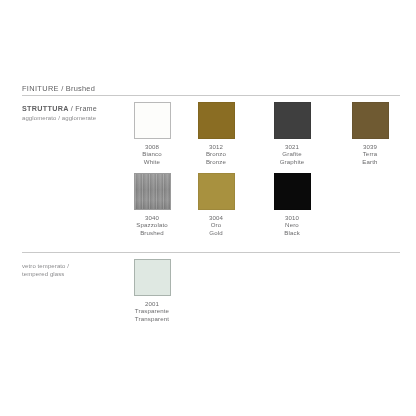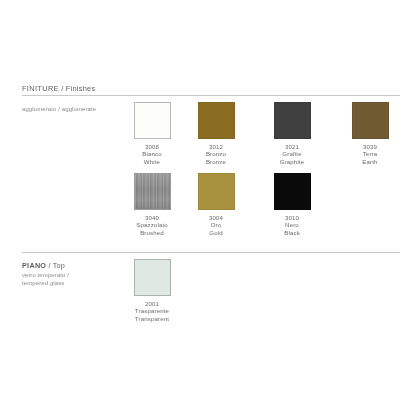--- a/index.html
+++ b/index.html
@@ -117,25 +117,28 @@
   .caption .code { display: block; }
   .caption .it   { display: block; }
   .caption .en   { display: block; }
 </style>
 </head>
 <body>
 
 <div class="sheet">
 
   <div class="section-title" style="top:84px;">
-    <span class="strong">FINITURE</span><span> / Finishes</span>
+    <span class="strong">FINITURE</span><span> / Brushed</span>
   </div>
   <div class="rule" style="top:95px;"></div>
 
   <div class="group-label" style="top:104px;">
+    <div class="gl-main">
+      <span class="strong">STRUTTURA</span><span> / Frame</span>
+    </div>
     <div class="gl-sub">agglomerato / agglomerate</div>
   </div>
 
   <div class="swatch-cell" style="left:114px; top:102px;">
     <div class="swatch" style="background:#fdfdfb;"></div>
     <div class="caption">
       <span class="code">3008</span>
       <span class="it">Bianco</span>
       <span class="en">White</span>
     </div>
@@ -191,23 +194,20 @@
     <div class="caption">
       <span class="code">3010</span>
       <span class="it">Nero</span>
       <span class="en">Black</span>
     </div>
   </div>
 
   <div class="rule" style="top:252px;"></div>
 
   <div class="group-label" style="top:261px;">
-    <div class="gl-main">
-      <span class="strong">PIANO</span><span> / Top</span>
-    </div>
     <div class="gl-sub" style="white-space:pre-line;">vetro temperato /
 tempered glass</div>
   </div>
 
   <div class="swatch-cell" style="left:114px; top:259px;">
     <div class="swatch glass" style="background:#dfe8e2;"></div>
     <div class="caption">
       <span class="code">2001</span>
       <span class="it">Trasparente</span>
       <span class="en">Transparent</span>

